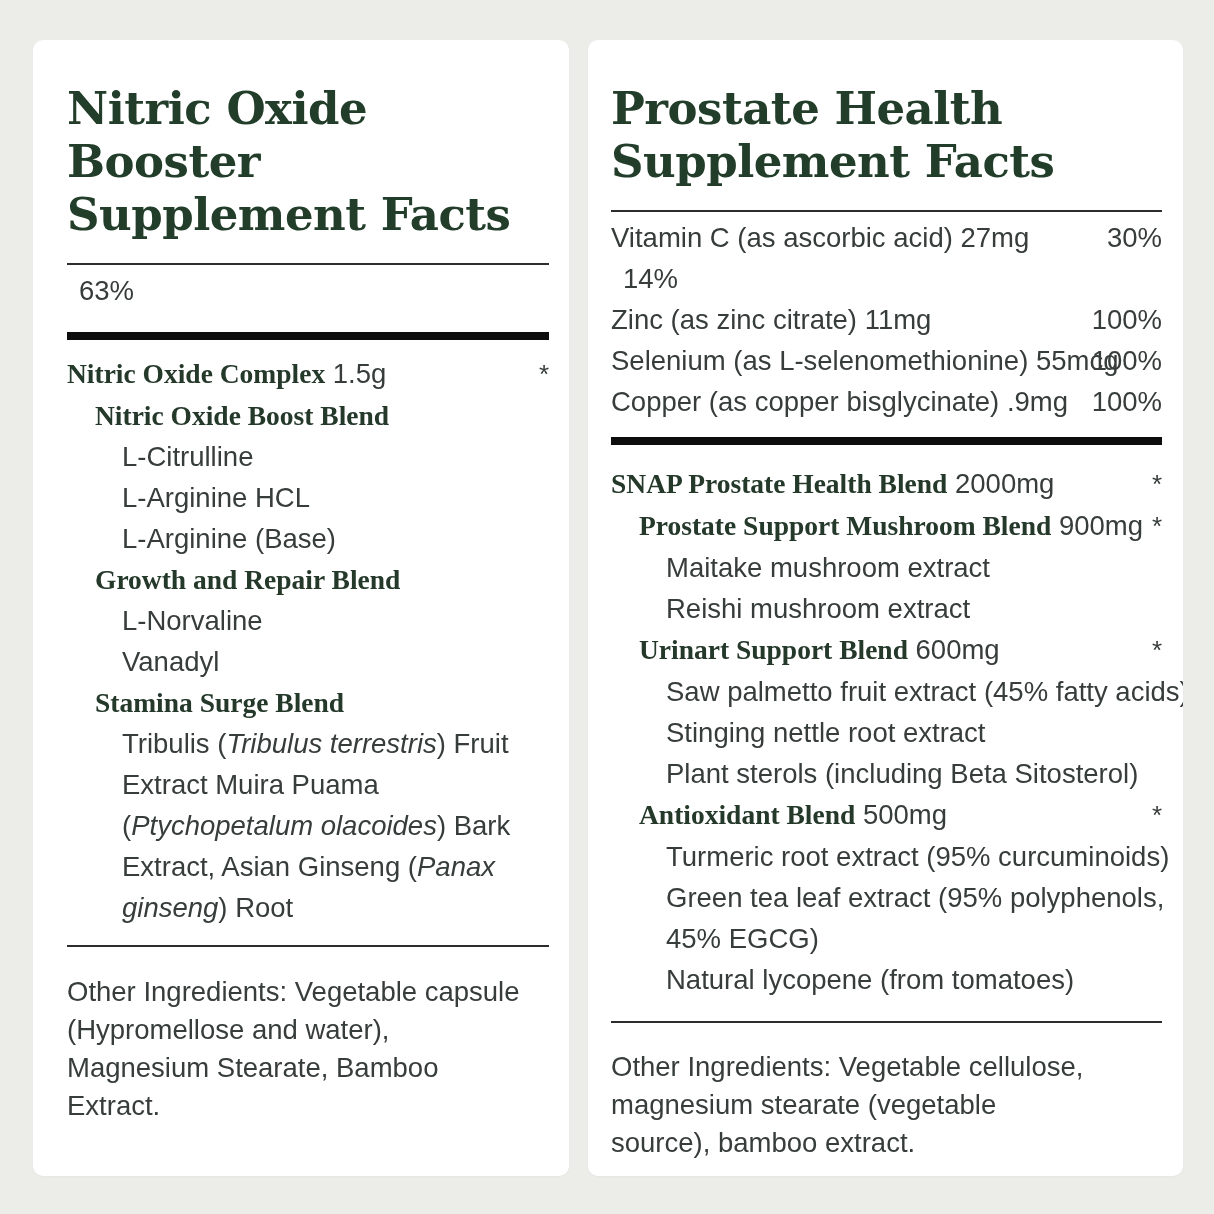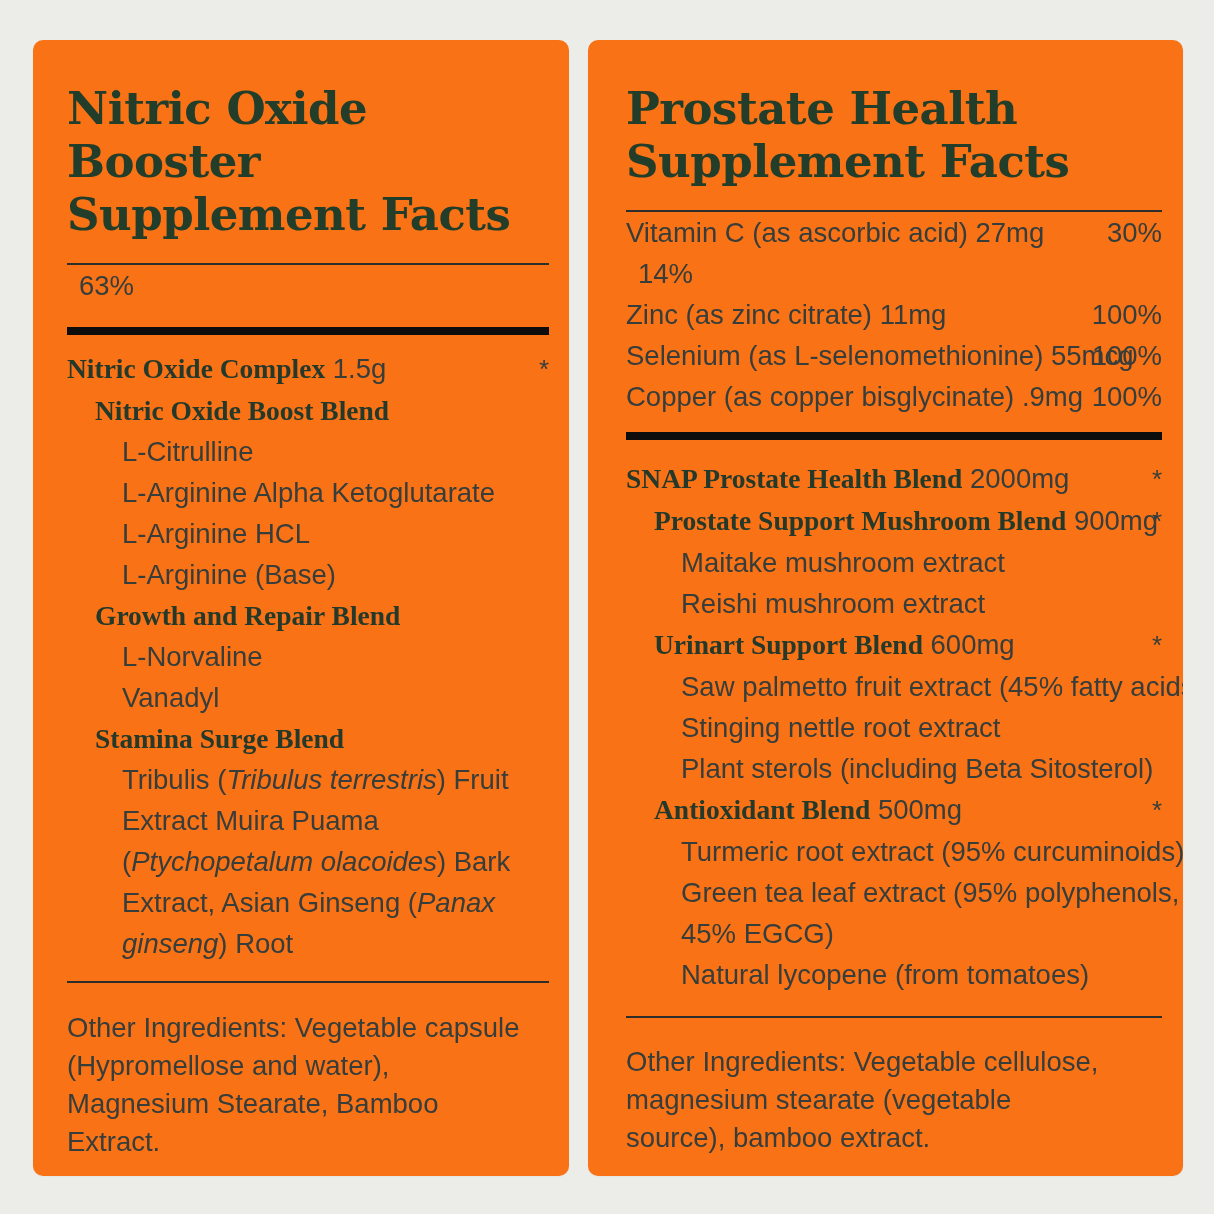--- a/index.html
+++ b/index.html
@@ -6,48 +6,48 @@
   body{
     width:1214px;height:1214px;
     background:#ecede8;
     font-family:"Liberation Sans", sans-serif;
     position:relative;
     -webkit-font-smoothing:antialiased;
   }
   .stage{position:absolute;inset:0;}
   .card{
     position:absolute;top:40px;height:1136px;
-    background:#f97316;border-radius:10px;
+    background:#ffffff;border-radius:10px;
     box-sizing:border-box;
     box-shadow:0 1px 2px rgba(0,0,0,0.03);
     overflow:hidden;
   }
   .card.left{left:33px;width:536px;padding:0 20px 0 34px;}
-  .card.right{left:588px;width:595px;padding:0 21px 0 38px;}
+  .card.right{left:588px;width:595px;padding:0 21px 0 23px;}
 
   .title{
     margin:0;padding-top:42px;
     font-family:"DejaVu Serif", serif;
     font-weight:700;
     font-size:45px;line-height:53px;
     color:#223d29;
     letter-spacing:-0.5px;
   }
   .title .tline{display:block;}
 
   .rule{border:none;height:2px;background:#2c2e2c;margin:0;}
   .rule.top{margin-top:22px;}
   .rule.thick{height:8px;background:#0d0d0d;}
   .left .rule.thick{margin-top:21px;}
   .right .rule.thick{margin-top:15px;}
   .left .rule.bottom{margin-top:17px;}
   .right .rule.bottom{margin-top:21px;}
 
   .rows{display:block;}
-  .rows.nutrients{}
+  .rows.nutrients{margin-top:5px;}
   .left .rows.blends{margin-top:13px;}
   .right .rows.blends{margin-top:18px;}
 
   .row{
     display:flex;justify-content:space-between;align-items:baseline;
     font-size:27.5px;line-height:41px;color:#363d3a;
     white-space:nowrap;
   }
   .label{min-width:0;}
   .label.ind1{padding-left:28px;text-align:center;}
@@ -85,23 +85,20 @@
           <span class="label ind0"><span class="seg-b ">Nitric Oxide Complex</span><span class=""> 1.5g</span></span>
           <span class="right-col ast">*</span>
         </div>
         <div class="row">
           <span class="label ind1"><span class="seg-b ">Nitric Oxide Boost Blend</span></span>
         </div>
         <div class="row">
           <span class="label ind2"><span class="">L-Citrulline</span></span>
         </div>
         <div class="row">
-          <span class="label ind2"><span class="">L-Arginine Alpha Ketoglutarate</span></span>
-        </div>
-        <div class="row">
           <span class="label ind2"><span class="">L-Arginine HCL</span></span>
         </div>
         <div class="row">
           <span class="label ind2"><span class="">L-Arginine (Base)</span></span>
         </div>
         <div class="row">
           <span class="label ind1"><span class="seg-b ">Growth and Repair Blend</span></span>
         </div>
         <div class="row">
           <span class="label ind2"><span class="">L-Norvaline</span></span>

